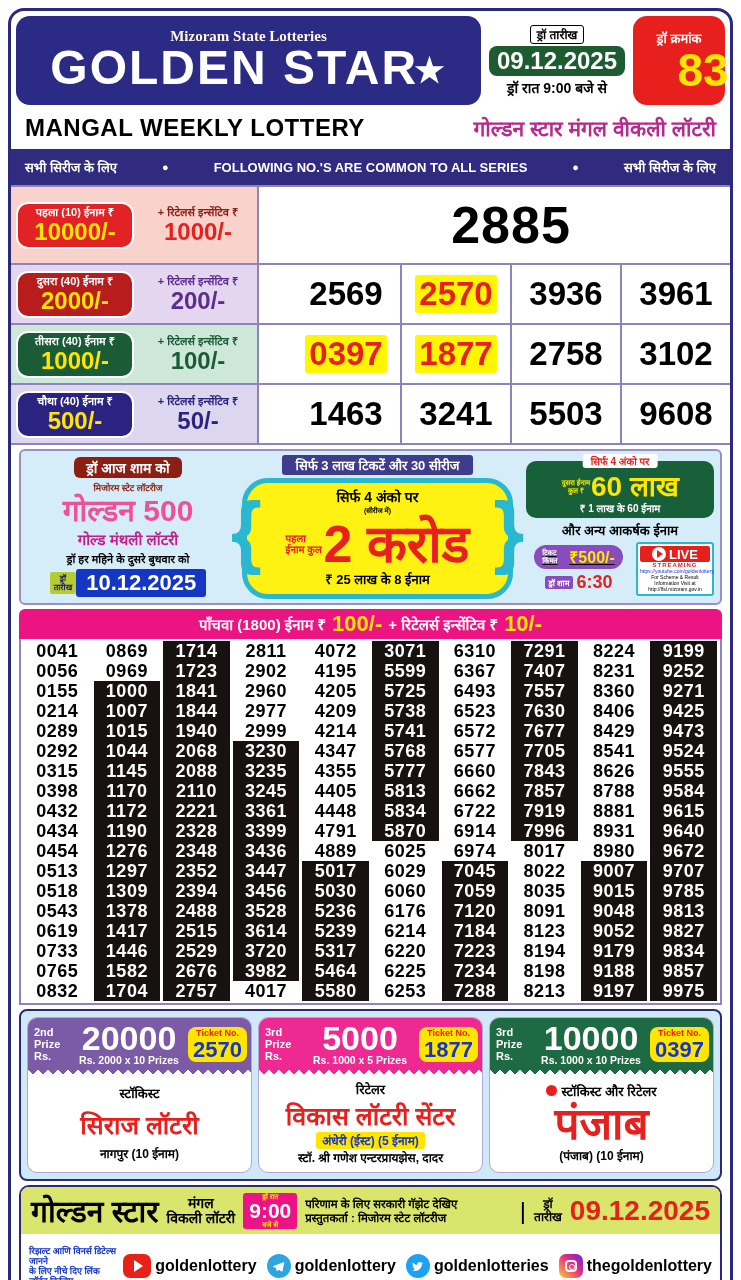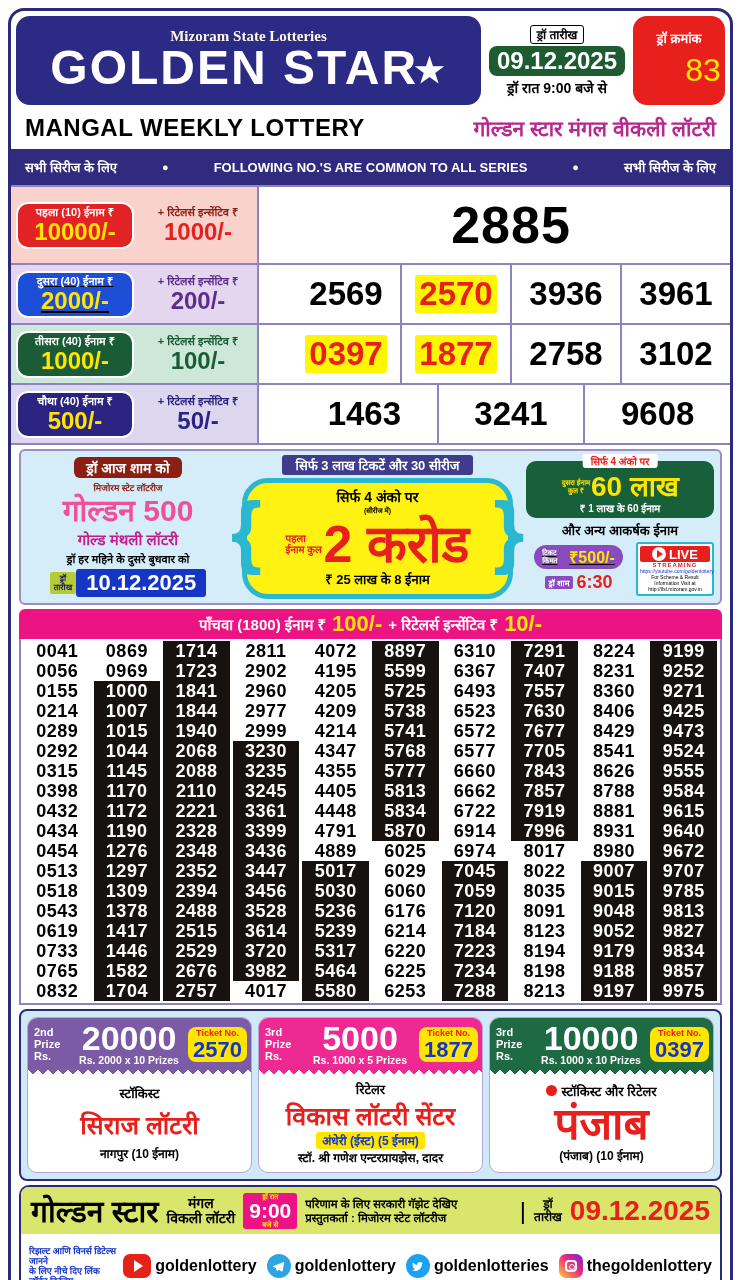--- a/index.html
+++ b/index.html
@@ -14,21 +14,21 @@
                 display: flex; flex-direction: column; align-items: center; justify-content: center; }
   .hdr-org { color: #fdf6e3; font-family: "Liberation Serif", serif; font-weight: bold; font-size: 15px; }
   .hdr-title { color: #fff; font-weight: 900; font-size: 48px; letter-spacing: 2px; line-height: 46px; white-space: nowrap; }
   .hdr-star { font-size: 34px; margin-left: -4px; vertical-align: 2px; }
   .hdr-date { width: 152px; display: flex; flex-direction: column; align-items: center; justify-content: center; padding: 0 4px; }
   .date-tag { border: 1px solid #000; background: #fff; font-size: 12px; font-weight: bold; padding: 0 6px; border-radius: 3px; }
   .date-box { background: #1d5c31; color: #fff; font-weight: 800; font-size: 24px; border-radius: 8px; padding: 1px 8px; margin: 2px 0; }
   .date-time { font-size: 14px; font-weight: 800; color: #000; }
   .hdr-no { width: 92px; background: #e8201d; border-radius: 14px; display: flex; flex-direction: column; align-items: center; justify-content: center; }
   .no-label { color: #fff; font-size: 13px; font-weight: 800; }
-  .no-big { color: #ffe500; font-size: 32px; font-weight: 400; line-height: 46px; margin-left: 48px; }
+  .no-big { color: #ffe500; font-size: 46px; font-weight: 700; line-height: 46px; margin-left: 48px; }
 
   
   .sub { display: flex; align-items: center; justify-content: space-between; padding: 4px 14px; height: 42px; }
   .sub-left { font-size: 24px; font-weight: 900; color: #000; letter-spacing: 0.5px; }
   .sub-right { font-size: 21px; font-weight: 800; color: #b62a8e; }
 
   
   .series { background: #312b80; color: #fff; height: 36px; display: flex; align-items: center;
             justify-content: space-between; padding: 0 14px; font-size: 13px; font-weight: 800; }
   .series .dot { font-size: 11px; }
@@ -211,21 +211,21 @@
         <div class="p-inc">
           <span class="i-title" style="color: rgb(140, 31, 20);">+ रिटेलर्स इन्सेंटिव ₹</span>
           <span class="i-amt" style="color: rgb(232, 32, 29);">1000/-</span>
         </div>
         <div class="p-nums">
           <div class="big-number">2885</div>
         </div>
       </div>
       <div class="prize-row" style="background: rgb(227, 214, 238);">
         <div class="p-label">
-          <div class="p-pill" style="background: #1d4ed8; text-decoration: underline;">
+          <div class="p-pill" style="background: #b91c1c;">
             <span class="p-title">दुसरा (40) ईनाम ₹</span>
             <span class="p-amt">2000/-</span>
           </div>
         </div>
         <div class="p-inc">
           <span class="i-title" style="color: rgb(91, 45, 142);">+ रिटेलर्स इन्सेंटिव ₹</span>
           <span class="i-amt" style="color: rgb(91, 45, 142);">200/-</span>
         </div>
         <div class="p-nums">
           <div class="num-cell">
@@ -278,20 +278,23 @@
         <div class="p-inc">
           <span class="i-title" style="color: rgb(42, 36, 128);">+ रिटेलर्स इन्सेंटिव ₹</span>
           <span class="i-amt" style="color: rgb(42, 36, 128);">50/-</span>
         </div>
         <div class="p-nums">
           <div class="num-cell">
             <span>1463</span>
           </div>
           <div class="num-cell">
             <span>3241</span>
+          </div>
+          <div class="num-cell">
+            <span>5503</span>
           </div>
           <div class="num-cell">
             <span>9608</span>
           </div>
         </div>
       </div>
     </div>
 
   <div class="ad">
     <div class="ad-left">
@@ -359,21 +362,21 @@
     <span class="amt">10/-</span>
   </div>
 
   <div class="gridwrap">
     <div class="ngrid" id="ngrid">
         <div class="ncell">0041</div>
         <div class="ncell">0869</div>
         <div class="ncell dark">1714</div>
         <div class="ncell">2811</div>
         <div class="ncell">4072</div>
-        <div class="ncell dark">8897</div>
+        <div class="ncell dark">3071</div>
         <div class="ncell">6310</div>
         <div class="ncell dark">7291</div>
         <div class="ncell">8224</div>
         <div class="ncell dark">9199</div>
         <div class="ncell">0056</div>
         <div class="ncell">0969</div>
         <div class="ncell dark">1723</div>
         <div class="ncell">2902</div>
         <div class="ncell">4195</div>
         <div class="ncell dark">5599</div>

